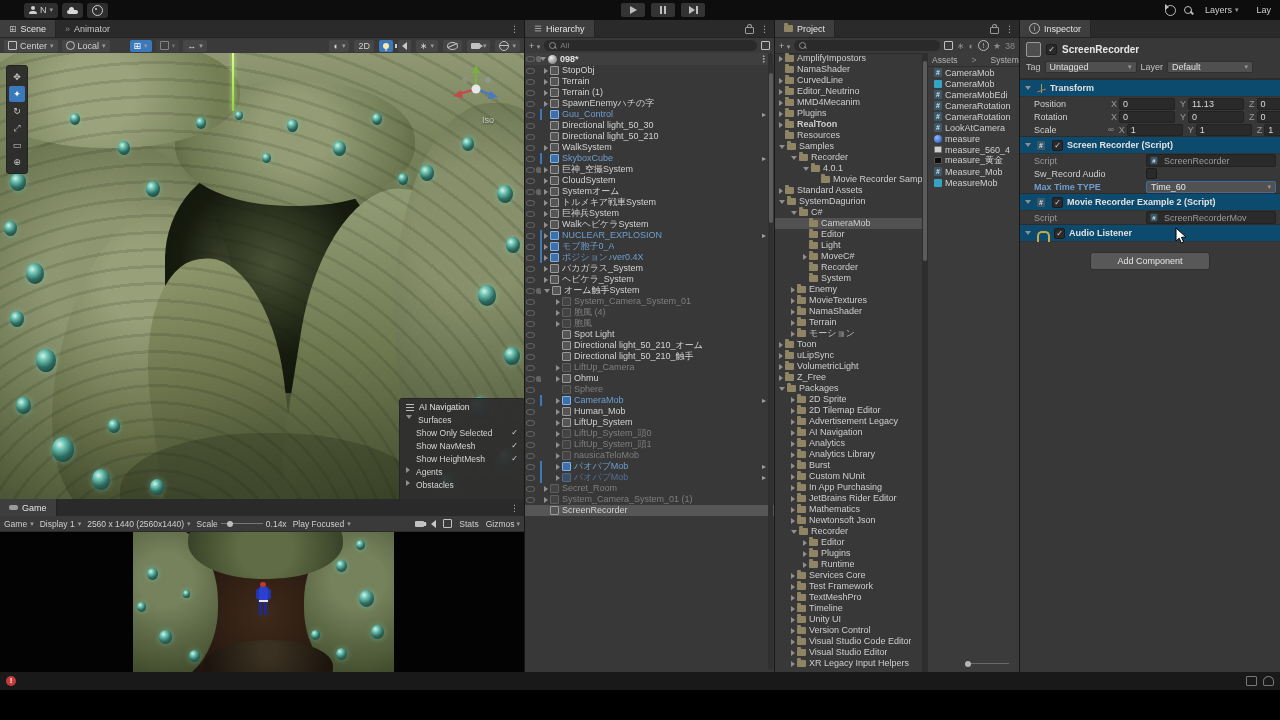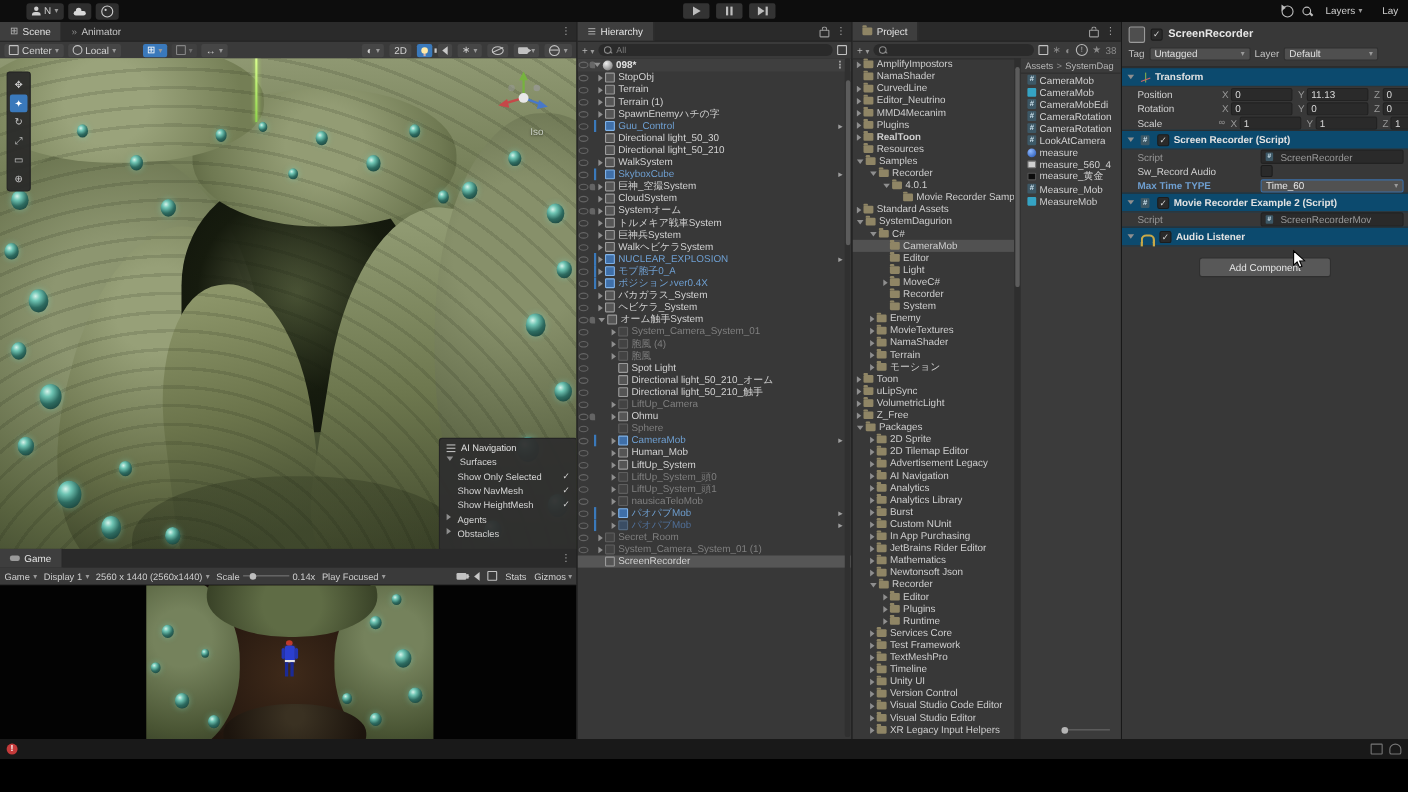--- a/index.html
+++ b/index.html
@@ -120,21 +120,21 @@
   
   #project-panel{left:775px;width:244px}
   #project-body{position:absolute;top:33px;left:0;right:0;bottom:0}
   #project-tree{position:absolute;top:0;left:0;width:147px;bottom:0;overflow:hidden}
   .prow{display:flex;align-items:center;height:11px;font-size:9px;line-height:11px;white-space:nowrap;overflow:hidden;color:#cecece}
   .prow.sel{background:#515151}
   .folder{width:9px;height:7px;background:#8f8565;border-radius:1px;position:relative;flex:none;margin-right:3px}
   .folder::before{content:"";position:absolute;top:-2px;left:0;width:4px;height:2px;background:#8f8565;border-radius:1px 1px 0 0}
   #project-vscroll{position:absolute;left:147px;top:0;bottom:0;width:6px;background:#2e2e2e}
   #project-files{position:absolute;left:153px;right:0;top:0;bottom:0;background:#3b3b3b;overflow:hidden}
-  .crumb{height:11px;display:flex;align-items:center;gap:3px;font-size:8.5px;color:#b5b5b5;padding:1px 4px;border-bottom:1px solid #2e2e2e}
+  .crumb{height:11px;display:flex;align-items:center;gap:14px;font-size:8.5px;color:#b5b5b5;padding:1px 4px;border-bottom:1px solid #2e2e2e}
   .frow{display:flex;align-items:center;height:11px;font-size:9px;color:#d0d0d0;padding-left:6px;white-space:nowrap;overflow:hidden}
   .fic{width:8px;height:9px;flex:none;margin-right:3px;border-radius:1px}
   .fic.cs{background:#3d5866;color:#cfe3ee;font-size:7px;line-height:9px;text-align:center;font-weight:bold}
   .fic.prefab{background:#35a3c4;height:8px}
   .fic.asset{background:radial-gradient(circle at 35% 30%,#8fb9ff,#1d4fae);border-radius:50%;height:8px}
   .fic.tex{background:#cfcfcf;border:1px solid #777;height:7px;box-sizing:border-box}
   .fic.texdark{background:#0c0c0c;border:1px solid #555;height:7px;box-sizing:border-box}
   .hslider{position:absolute;right:10px;bottom:8px;width:44px;height:1px;background:#6a6a6a}
   .hslider .knob{position:absolute;left:0;top:-2.5px;width:6px;height:6px;border-radius:50%;background:#b5b5b5}
   
@@ -1309,20 +1309,26 @@
             </div>
           </div>
         <div class="hslider">
             <span class="knob"></span>
           </div>
       </div>
     </div>
   </div>
 
   <div id="inspector-panel" class="panel">
+    <div class="tabbar">
+      <div class="tab active">
+        <span class="infoc">i</span>
+        <span>Inspector</span>
+      </div>
+    </div>
     <div class="insp-head">
       <span class="cube-big"></span>
       <span class="cb">✓</span>
       <span class="iname">ScreenRecorder</span>
     </div>
     <div class="tagrow">
       <span>Tag</span>
       <span class="dropf" style="width:92px">
           <span>Untagged</span>
           <span class="caret">▾</span>

